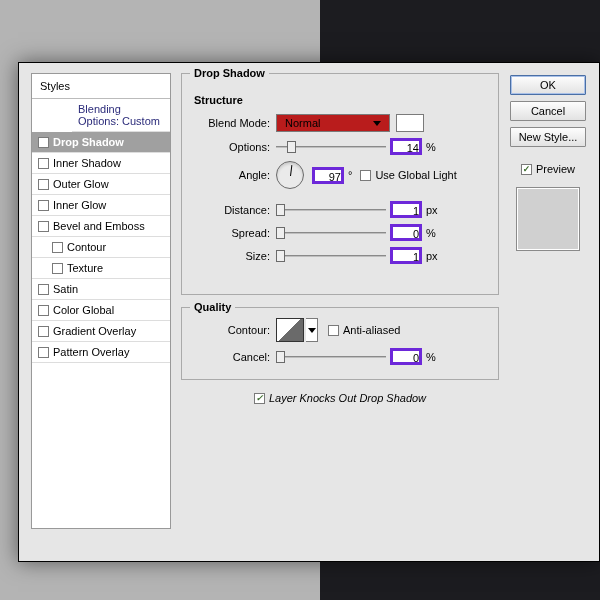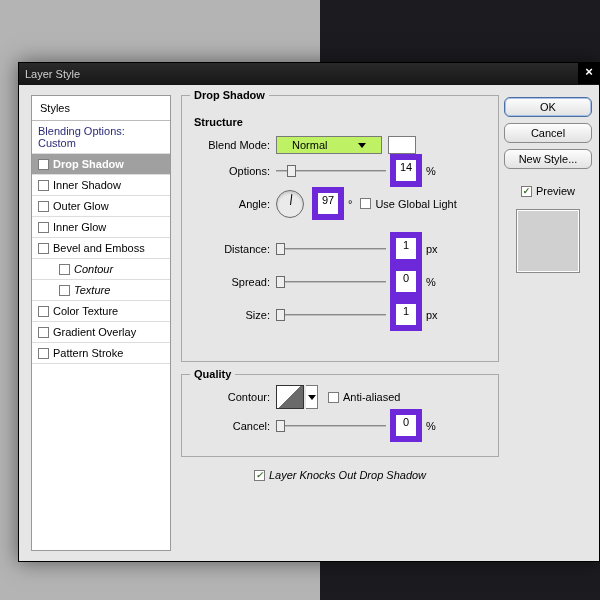--- a/index.html
+++ b/index.html
@@ -5,60 +5,56 @@
   * { box-sizing: border-box; margin: 0; padding: 0; font-family: Tahoma, Geneva, sans-serif; font-size: 11px; }
   body { width: 600px; height: 600px; overflow: hidden; background: #b4b4b4; position: relative; }
   .bg-right { position: absolute; right: 0; top: 0; width: 280px; height: 600px; background: #1c1c20; }
   .dialog { position: absolute; left: 18px; top: 62px; width: 582px; height: 500px; background: #e6e6e6; border: 1px solid #000; box-shadow: 0 0 20px rgba(0,0,0,0.5); }
   .titlebar { height: 22px; background: linear-gradient(#2a2a2a,#161616); color: #cfcfcf; display: flex; align-items: center; padding: 0 6px; position: relative; }
   .titlebar .close { position: absolute; right: -1px; top: -1px; width: 22px; height: 22px; background: #000; color: #fff; text-align: center; line-height: 20px; font-size: 13px; font-weight: bold; cursor: pointer; }
   .body { display: flex; padding: 10px 12px; gap: 10px; height: calc(100% - 22px); }
   .styles-panel { width: 140px; border: 1px solid #999; background: #fff; }
   .styles-header { padding: 6px 8px; border-bottom: 1px solid #bbb; text-align: left; }
   .styles-list .row { display: flex; align-items: center; padding: 4px 6px; border-bottom: 1px solid #ddd; gap: 4px; }
-  .styles-list .row.indent { padding-left: 27px; font-style: italic; }
+  .styles-list .row.indent { padding-left: 20px; }
   .styles-list .row.selected { background: #a0a0a0; color: #fff; font-weight: bold; }
-  .styles-list .row.heading { color: #2b2b7a; }
+  .styles-list .row.heading { color: #2b2b7a; margin-left: 40px; }
   .chk { width: 11px; height: 11px; border: 1px solid #7a7a7a; background: #fff; display: inline-flex; align-items: center; justify-content: center; font-size: 9px; line-height: 9px; }
   .chk.checked::after { content: "✓"; color: #3a6b2a; font-weight: bold; }
   .chk.checked.sel::after { color: #fff; }
   .center { flex: 1; display: flex; flex-direction: column; gap: 12px; }
   .group { border: 1px solid #aaa; padding: 10px 12px 14px 12px; position: relative; background: #e6e6e6; }
   .group .legend { position: absolute; top: -7px; left: 8px; background: #e6e6e6; padding: 0 4px; font-weight: bold; }
   .sub { font-weight: bold; margin-bottom: 8px; }
-  .fld { display: flex; align-items: center; margin-bottom: 0; }
+  .fld { display: flex; align-items: center; margin-bottom: 6px; }
   .fld .lab { width: 76px; text-align: right; margin-right: 6px; }
-  .select { width: 106px; height: 18px; border: 1px solid #7a7a7a; background: #bef264; display: flex; align-items: center; justify-content: space-between; padding: 0 15px; }
+  .select { width: 114px; height: 18px; border: 1px solid #7a7a7a; background: #b91c1c; display: flex; align-items: center; justify-content: space-between; padding: 0 8px; }
   .tri { width: 0; height: 0; border-left: 4px solid transparent; border-right: 4px solid transparent; border-top: 5px solid #000; }
   .swatch { width: 28px; height: 18px; border: 1px solid #7a7a7a; background: #fff; margin-left: 6px; }
   .slider { position: relative; width: 110px; height: 14px; }
   .slider .track { position: absolute; top: 6px; left: 0; right: 0; height: 2px; background: #bfbfbf; border-top: 1px solid #8a8a8a; }
   .slider .thumb { position: absolute; top: 1px; width: 9px; height: 12px; background: #efefef; border: 1px solid #6a6a6a; }
-  .num { width: 32px; height: 33px; border: 6px solid #6d28d9; background: #fff; text-align: center; line-height: 15px; margin: 0 4px; }
+  .num { width: 32px; height: 17px; border: 3px solid #6d28d9; background: #fff; text-align: right; line-height: 15px; margin: 0 4px; }
   .unit { }
   .dial { width: 28px; height: 28px; border: 1px solid #6a6a6a; border-radius: 50%; background: #eaeaea; position: relative; box-shadow: inset 0 2px 3px rgba(0,0,0,0.15); }
   .dial .needle { position: absolute; left: 50%; top: 3px; width: 1px; height: 11px; background: #000; transform-origin: bottom center; transform: rotate(7deg); }
   .contour-sw { width: 28px; height: 24px; border: 1px solid #333; background: linear-gradient(135deg,#fff 0,#fff 48%,#6a6a6a 48%,#6a6a6a 100%); display: inline-block; margin-right: 2px; }
   .contour-tri { width: 12px; height: 24px; border: 1px solid #7a7a7a; border-left: none; background: #fff; display: inline-flex; align-items: center; justify-content: center; }
   .right { width: 78px; display: flex; flex-direction: column; gap: 6px; align-items: center; padding-top: 2px; }
-  .btn { width: 88px; height: 20px; border: 1px solid #8a8a8a; background: linear-gradient(#fdfdfd,#e2e2e2); border-radius: 6px; text-align: center; line-height: 18px; cursor: pointer; }
+  .btn { width: 76px; height: 20px; border: 1px solid #8a8a8a; background: linear-gradient(#fdfdfd,#e2e2e2); border-radius: 1px; text-align: center; line-height: 18px; cursor: pointer; }
   .btn.ok { border-color: #4a6fa5; box-shadow: 0 0 0 1px #a8c0e8 inset; }
   .preview-box { width: 64px; height: 64px; border: 1px solid #8a8a8a; background: #d0d0d0; margin-top: 6px; box-shadow: inset 0 0 0 1px #fff; }
   .prev-row { display: flex; align-items: center; gap: 4px; margin-top: 10px; }
 </style>
 </head>
 <body>
 
 <div class="bg-right"></div>
 
 <div class="dialog">
-  <div class="titlebar">
-    <span>Layer Style</span>
-    <span class="close">×</span>
-  </div>
   <div class="body">
 
     <div class="styles-panel">
       <div class="styles-header">Styles</div>
       <div class="styles-list" id="styles-list">
           <div class="row heading">
             <span>Blending Options: Custom</span>
           </div>
           <div class="row selected">
             <span class="chk checked sel"></span>
@@ -83,29 +79,33 @@
           <div class="row indent">
             <span class="chk"></span>
             <span>Contour</span>
           </div>
           <div class="row indent">
             <span class="chk"></span>
             <span>Texture</span>
           </div>
           <div class="row">
             <span class="chk"></span>
-            <span>Color Texture</span>
+            <span>Satin</span>
+          </div>
+          <div class="row">
+            <span class="chk"></span>
+            <span>Color Global</span>
           </div>
           <div class="row">
             <span class="chk"></span>
             <span>Gradient Overlay</span>
           </div>
           <div class="row">
             <span class="chk"></span>
-            <span>Pattern Stroke</span>
+            <span>Pattern Overlay</span>
           </div>
         </div>
     </div>
 
     <div class="center">
       <div class="group" style="padding-top:20px;">
         <div class="legend">Drop Shadow</div>
         <div class="sub">Structure</div>
 
         <div class="fld">

